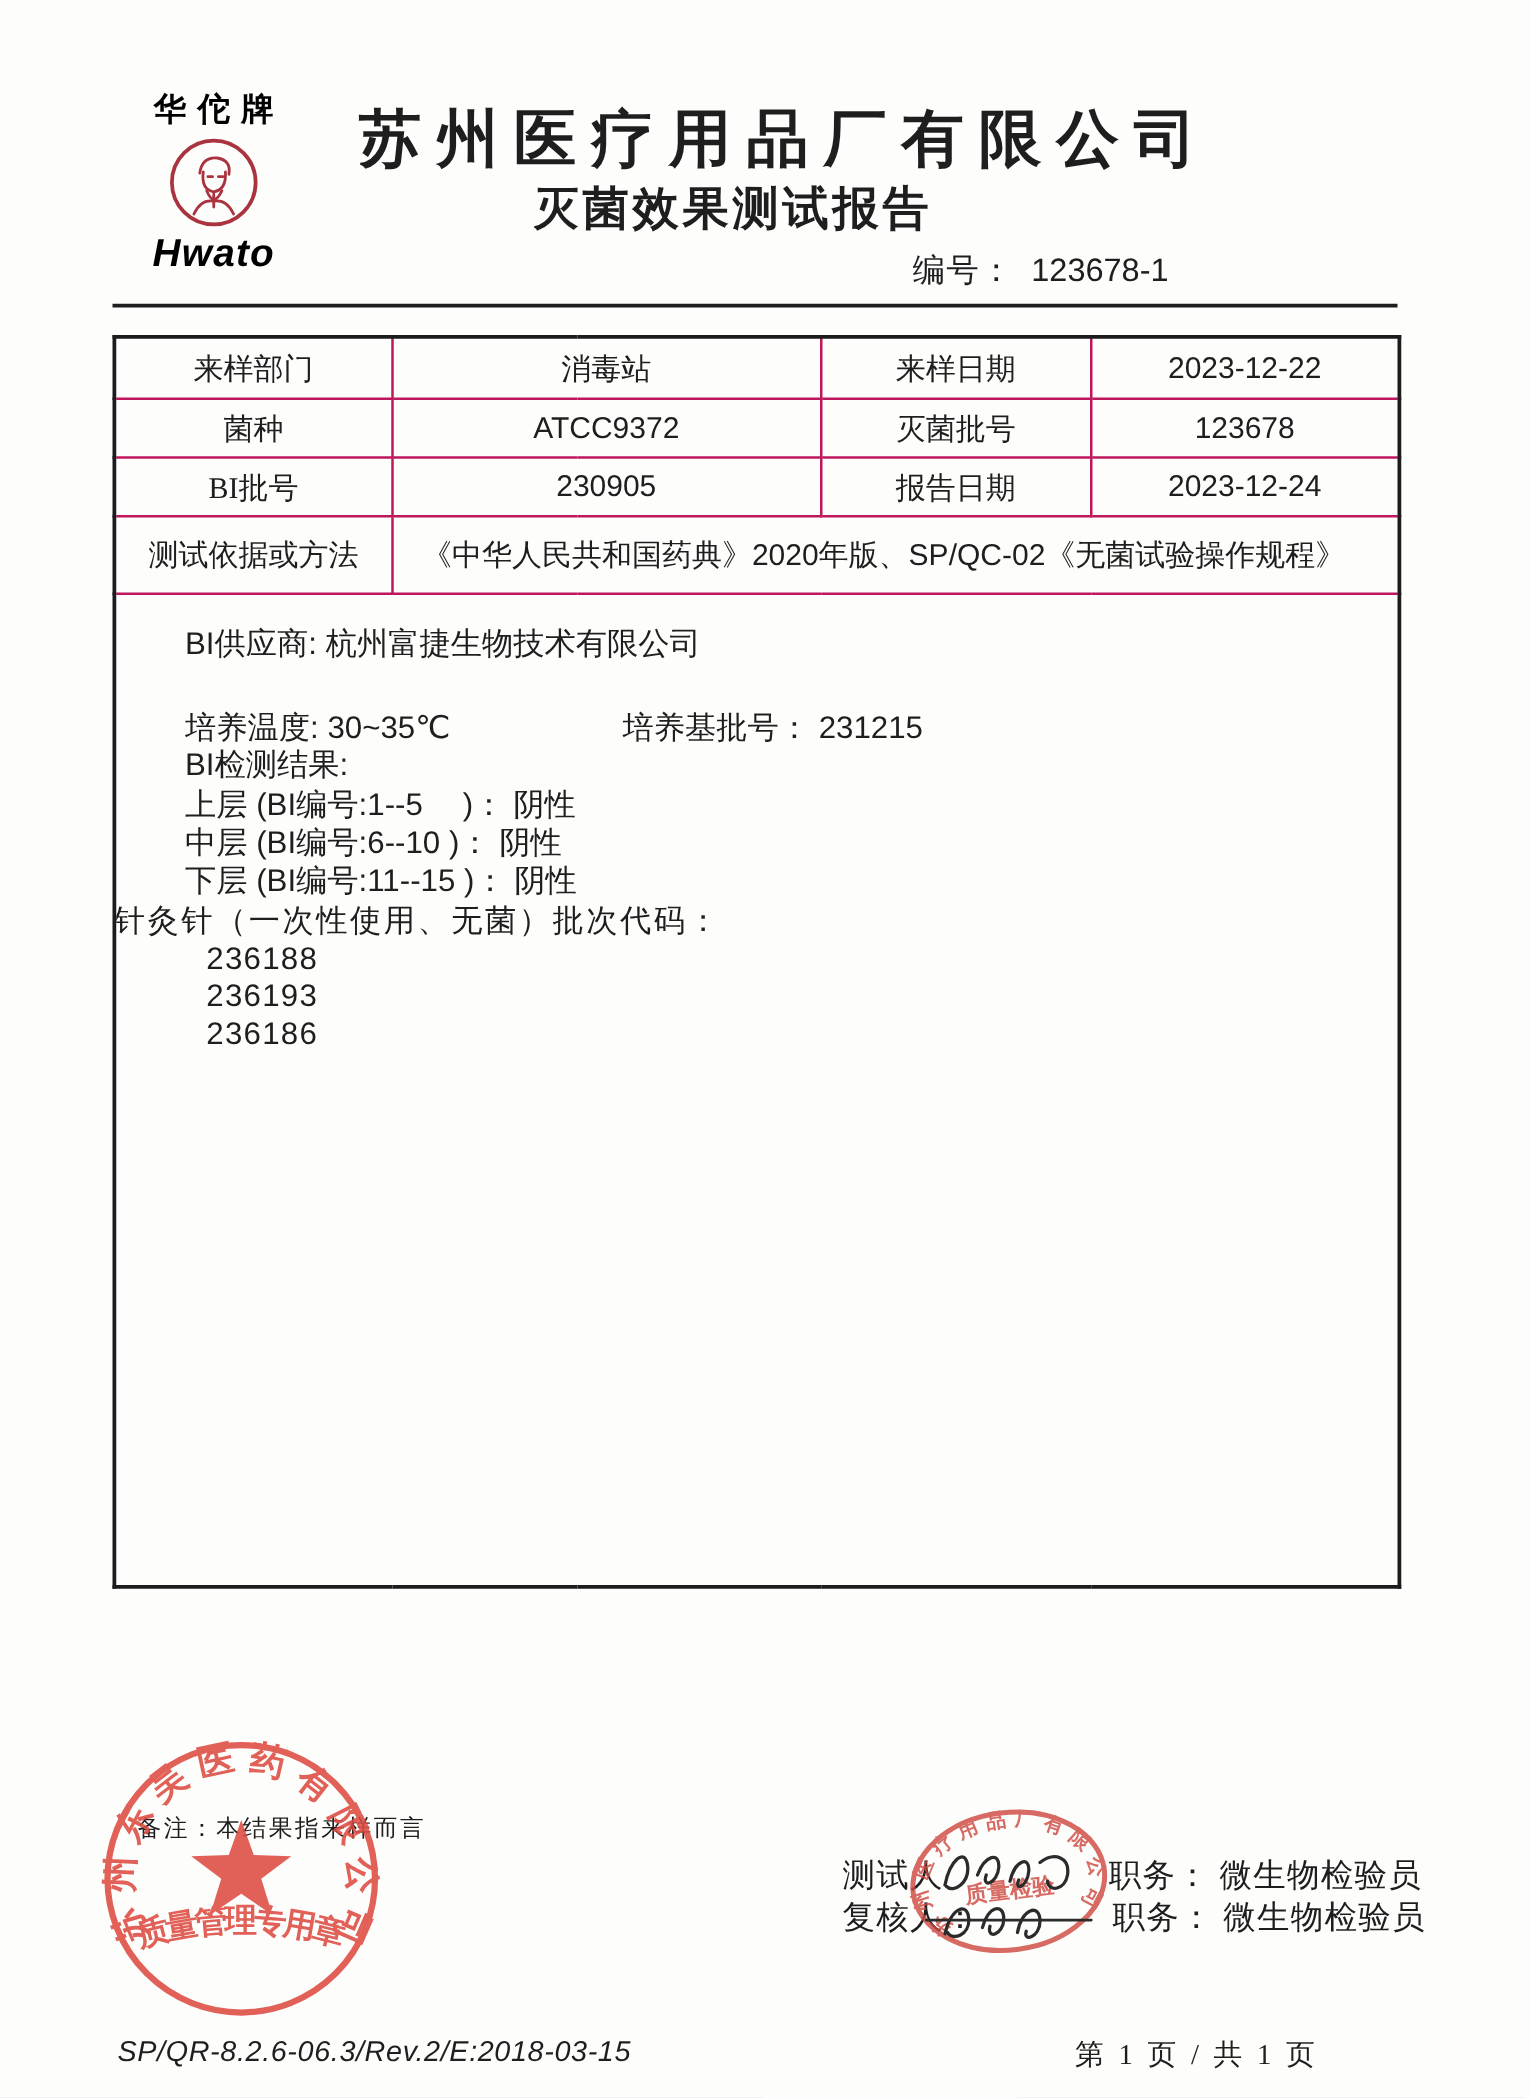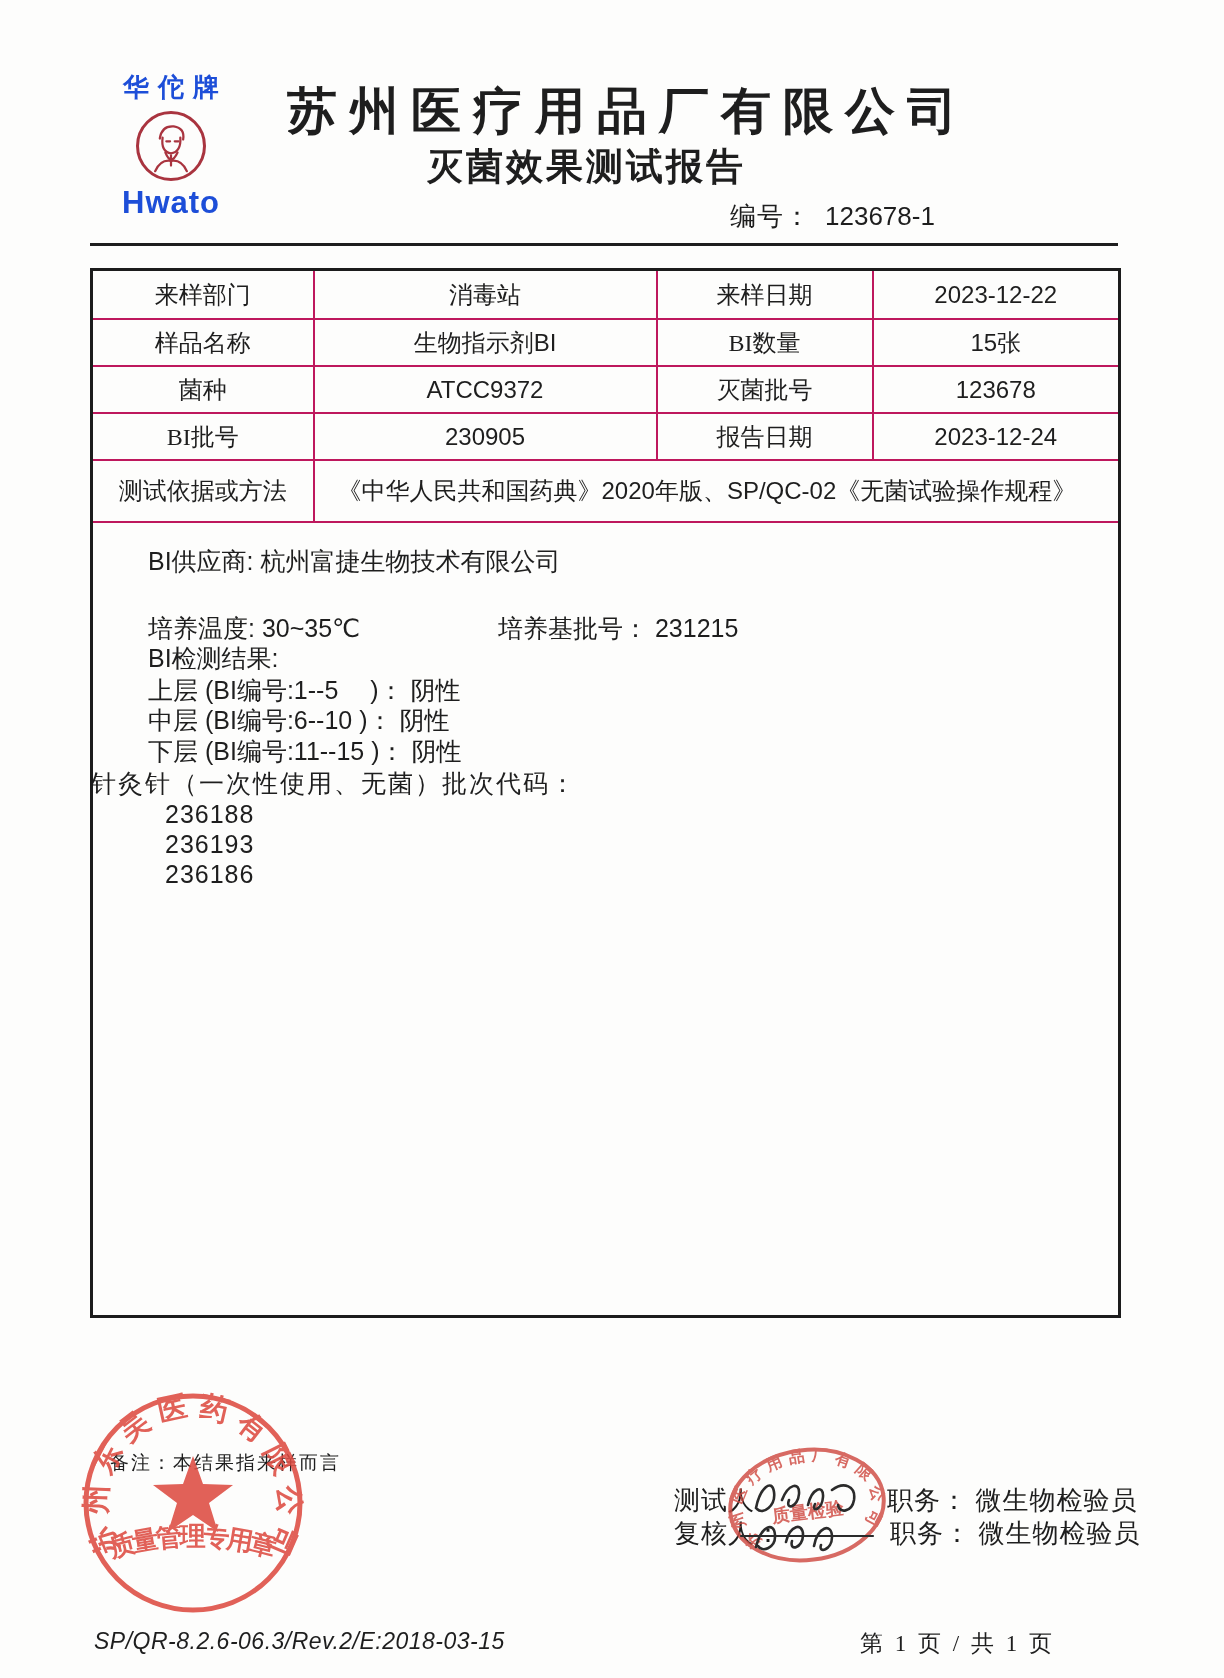--- a/index.html
+++ b/index.html
@@ -2,24 +2,24 @@
 <html><head>
 <meta charset="utf-8">
 <style>
   html,body{margin:0;padding:0;background:#e8e8e8;}
   .page{
     position:relative;width:1224px;height:1678px;background:#fdfdfc;
     font-family:"Liberation Sans","DejaVu Sans",sans-serif;color:#1e1e1e;
     overflow:hidden;margin:0 auto;
   }
   
-  .logo{position:absolute;left:96px;top:70px;width:150px;text-align:center;color:#1d4ed8;}
+  .logo{position:absolute;left:96px;top:70px;width:150px;text-align:center;color:#000000;}
   .logo .cn{font-size:26px;font-weight:bold;letter-spacing:9px;padding-left:9px;font-family:"Liberation Serif","DejaVu Serif",serif;}
   .logo .portrait{width:64px;height:64px;border:3px solid #a9343f;border-radius:50%;margin:6px auto 4px auto;display:flex;align-items:center;justify-content:center;}
-  .logo .en{font-size:31px;font-weight:bold;letter-spacing:1px;}
+  .logo .en{font-size:31px;font-weight:bold;font-style:italic;letter-spacing:1px;}
   .company-title{position:absolute;top:78px;left:0;width:100%;text-align:center;transform:translateX(16px);
     font-size:50px;font-weight:bold;letter-spacing:12px;font-family:"Liberation Serif","DejaVu Serif",serif;}
   .report-title{position:absolute;top:142px;left:0;width:100%;text-align:center;transform:translateX(-26px);
     font-size:37px;font-weight:bold;letter-spacing:3px;font-family:"Liberation Serif","DejaVu Serif",serif;}
   .number-line{position:absolute;top:199px;left:730px;font-size:26px;letter-spacing:1px;}
   .number-line .num{margin-left:14px;letter-spacing:0;}
   .header-rule{position:absolute;top:243px;left:90px;width:1028px;border-top:3px solid #1e1e1e;}
   
   .info-table{position:absolute;left:90px;top:268px;border-collapse:collapse;table-layout:fixed;width:1028px;border:3px solid #1c1c1c;}
   .info-table td{border:2px solid #be185d;text-align:center;font-size:24px;padding:0 4px;overflow:hidden;white-space:nowrap;}
@@ -79,26 +79,20 @@
         <col style="width:195px">
         <col style="width:216px">
         <col style="width:247px">
       </colgroup>
     <tbody>
         <tr class="r1">
       <td class="lbl">来样部门</td>
       <td colspan="2">消毒站</td>
       <td class="lbl">来样日期</td>
       <td>2023-12-22</td>
-    </tr>
-    <tr class="r2">
-      <td class="lbl">样品名称</td>
-      <td colspan="2">生物指示剂BI</td>
-      <td class="lbl">BI数量</td>
-      <td>15张</td>
     </tr>
     <tr class="r3">
       <td class="lbl">菌种</td>
       <td colspan="2">ATCC9372</td>
       <td class="lbl">灭菌批号</td>
       <td>123678</td>
     </tr>
     <tr class="r4">
       <td class="lbl">BI批号</td>
       <td colspan="2">230905</td>

